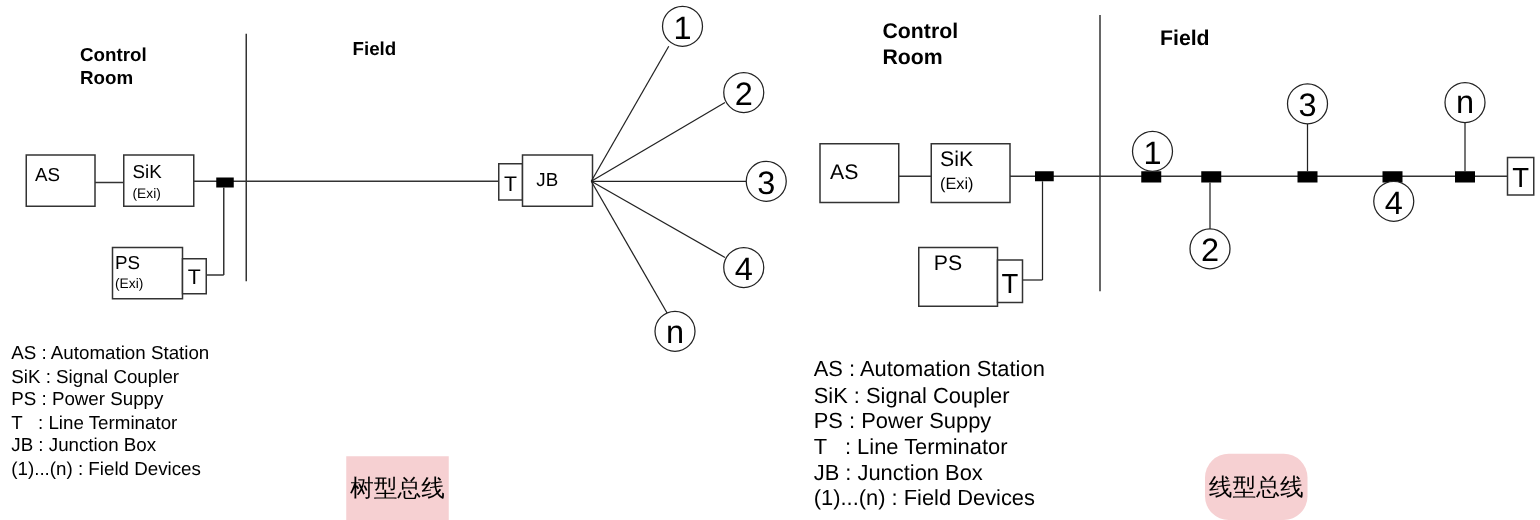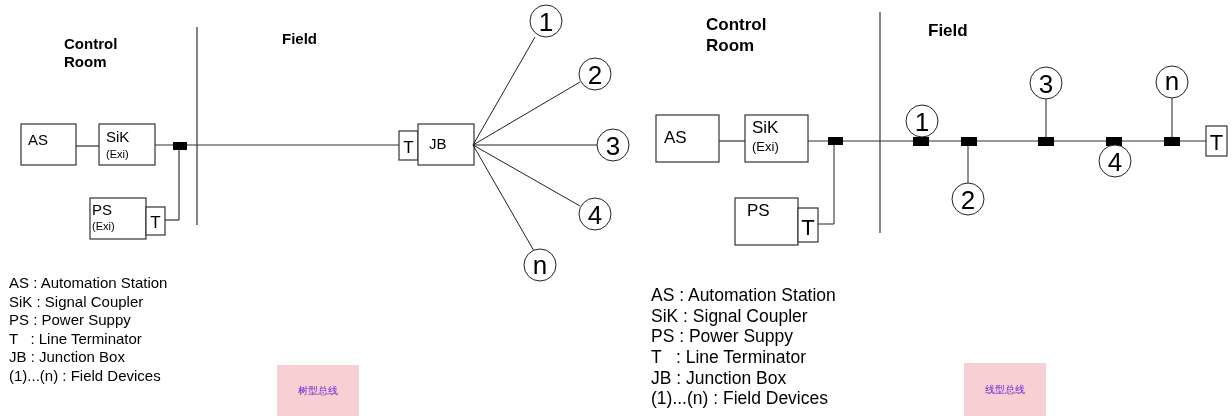--- a/index.html
+++ b/index.html
@@ -19,24 +19,24 @@
     .sub { font-family: "Liberation Sans", sans-serif; font-size: 11px; }
     .sub2 { font-family: "Liberation Sans", sans-serif; font-size: 13px; }
     .tt { font-family: "Liberation Sans", sans-serif; font-size: 17px; text-anchor: middle; dominant-baseline: central; }
     .tt2 { font-family: "Liberation Sans", sans-serif; font-size: 22px; text-anchor: middle; dominant-baseline: central; }
     .legend { position: absolute; line-height: 1; }
     .legend div { white-space: pre; }
     .legend.l1 { left: 9px; top: 275px; font-size: 15px; }
     .legend.l1 div { height: 18.6px; }
     .legend.l2 { left: 651px; top: 287px; font-size: 17.5px; }
     .legend.l2 div { height: 20.7px; }
-    .tag { position: absolute; background: #f6d0d2; color: #6d28d9; font-size: 10px;
+    .tag { position: absolute; background: #f6d0d2; color: #000000; font-size: 19px;
            display: flex; align-items: center; justify-content: center; }
     .tag.t1 { left: 277px; top: 365px; width: 82px; height: 51px; }
-    .tag.t2 { left: 964px; top: 363px; width: 82px; height: 53px; }
+    .tag.t2 { left: 964px; top: 363px; width: 82px; height: 53px; border-radius: 19px; }
   </style>
 </head>
 <body>
 
 <svg width="1232" height="416" viewBox="0 0 1232 416">
 
   <g>
     <text class="hdr" x="64" y="49">Control</text>
     <text class="hdr" x="64" y="67">Room</text>
     <text class="hdr" x="282" y="44">Field</text>

